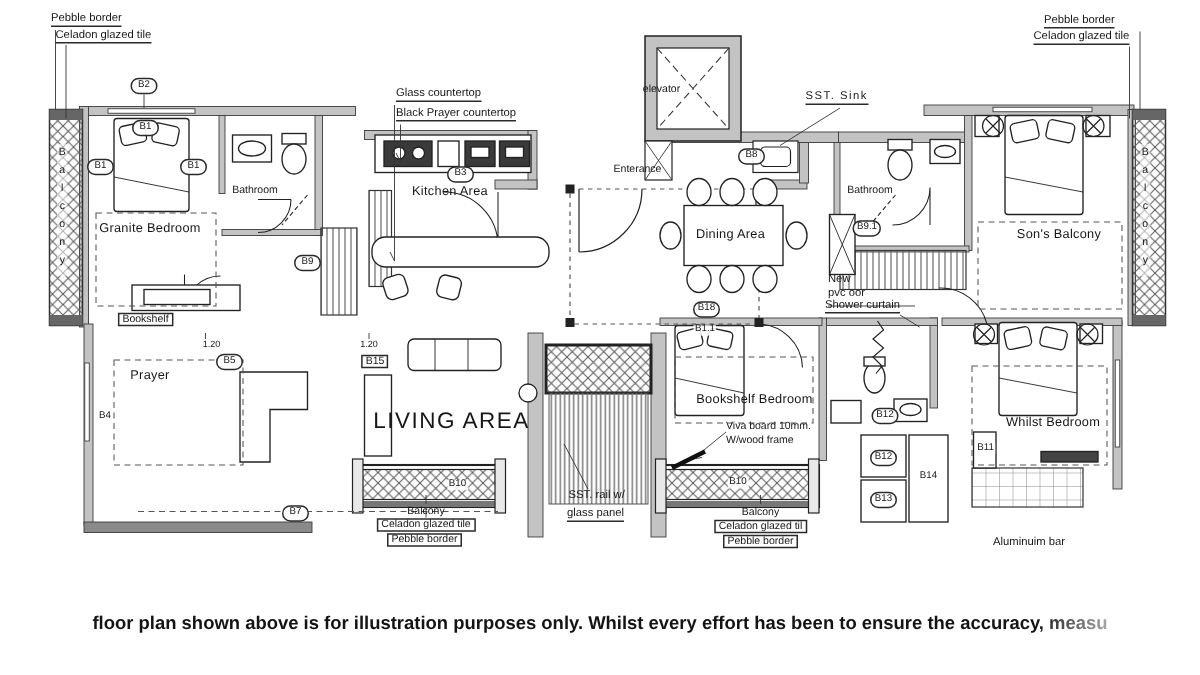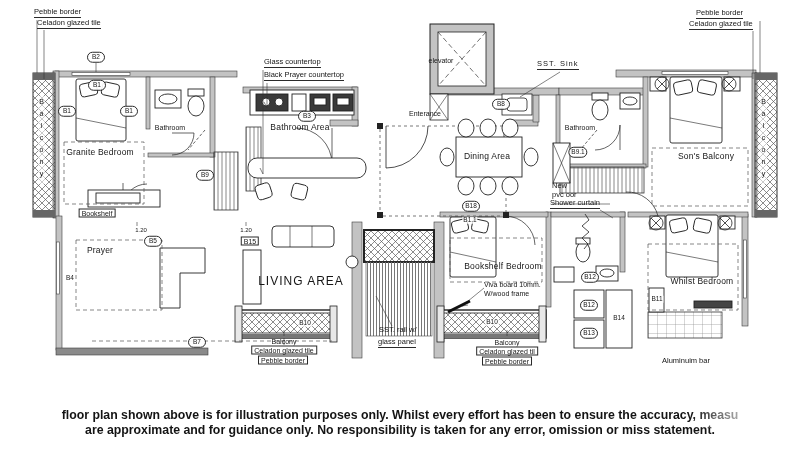--- a/index.html
+++ b/index.html
@@ -4,21 +4,21 @@
 <style>
   html,body{margin:0;padding:0;background:#fff;}
   .stage{position:relative;width:800px;height:450px;background:#fff;overflow:hidden;
          font-family:"Liberation Sans", sans-serif;color:#1b1b1b;}
   .plan{position:absolute;left:0;top:0;width:800px;height:410px;}
   svg{position:absolute;left:0;top:0;}
   .lbl{position:absolute;white-space:nowrap;transform:translate(-50%,-50%);
        font-size:8px;color:#161616;line-height:1;}
   .la{transform:none;}
   .room{font-size:8.5px;letter-spacing:.2px;}
-  .big{font-size:12px;letter-spacing:1px;}
+  .big{font-size:15px;letter-spacing:1px;}
   .sm{font-size:7px;}
   .call{font-size:7.5px;}
   .u{border-bottom:1px solid #2a2a2a;padding-bottom:1px;}
   .boxed{border:1px solid #2a2a2a;background:#fff;padding:0 2px;font-size:7px;}
   .circ{border:1px solid #2a2a2a;border-radius:8px;background:rgba(255,255,255,.92);
         min-width:12px;padding:1px 2px;font-size:6.5px;text-align:center;}
   .tag{font-size:6.5px;background:rgba(255,255,255,.85);padding:0 1px;}
   .dim{font-size:6px;}
   .vtext{writing-mode:vertical-rl;text-orientation:upright;letter-spacing:5px;
          font-size:7px;transform:none;background:rgba(255,255,255,.55);padding:2px 0;}
@@ -288,21 +288,21 @@
 
   <div class="lbl la call u" style="left:264px;top:58px">Glass countertop</div>
   <div class="lbl la call u" style="left:264px;top:71px">Black Prayer countertop</div>
 
   <div class="lbl sm" style="left:441px;top:60px">elevator</div>
   <div class="lbl sm" style="left:425px;top:113px">Enterance</div>
   <div class="lbl la call u" style="left:537px;top:60px;letter-spacing:1px">SST.  Sink</div>
 
   <div class="lbl room" style="left:100px;top:152px">Granite Bedroom</div>
   <div class="lbl sm" style="left:170px;top:127px">Bathroom</div>
-  <div class="lbl room" style="left:300px;top:127px">Bathroom Area</div>
+  <div class="lbl room" style="left:300px;top:127px">Kitchen Area</div>
   <div class="lbl big" style="left:301px;top:281px">LIVING AREA</div>
   <div class="lbl room" style="left:100px;top:250px">Prayer</div>
   <div class="lbl room" style="left:487px;top:156px">Dining Area</div>
   <div class="lbl sm" style="left:580px;top:127px">Bathroom</div>
   <div class="lbl room" style="left:706px;top:156px">Son's Balcony</div>
   <div class="lbl room" style="left:503px;top:266px">Bookshelf Bedroom</div>
   <div class="lbl room" style="left:702px;top:281px">Whilst Bedroom</div>
 
   <div class="lbl la vtext" style="left:38px;top:96px">Balcony</div>
   <div class="lbl la vtext" style="left:760px;top:96px">Balcony</div>
@@ -346,16 +346,15 @@
   <div class="lbl boxed" style="left:284px;top:350px;transform:translate(-50%,-50%)">Celadon glazed tile</div>
   <div class="lbl boxed" style="left:283px;top:360px;transform:translate(-50%,-50%)">Pebble border</div>
   <div class="lbl sm" style="left:507px;top:342px">Balcony</div>
   <div class="lbl boxed" style="left:507px;top:351px;transform:translate(-50%,-50%)">Celadon glazed til</div>
   <div class="lbl boxed" style="left:507px;top:361px;transform:translate(-50%,-50%)">Pebble border</div>
 
   </div>
 
   <div class="disclaimer">
     <div>floor plan shown above is for illustration purposes only. Whilst every effort has been to ensure the accuracy, measu</div>
-    <div>are approximate and for guidance only. No responsibility is taken for any error, omission or miss statement.</div>
   </div>
   <div class="fade"></div>
 </div>
 
 </body></html>

